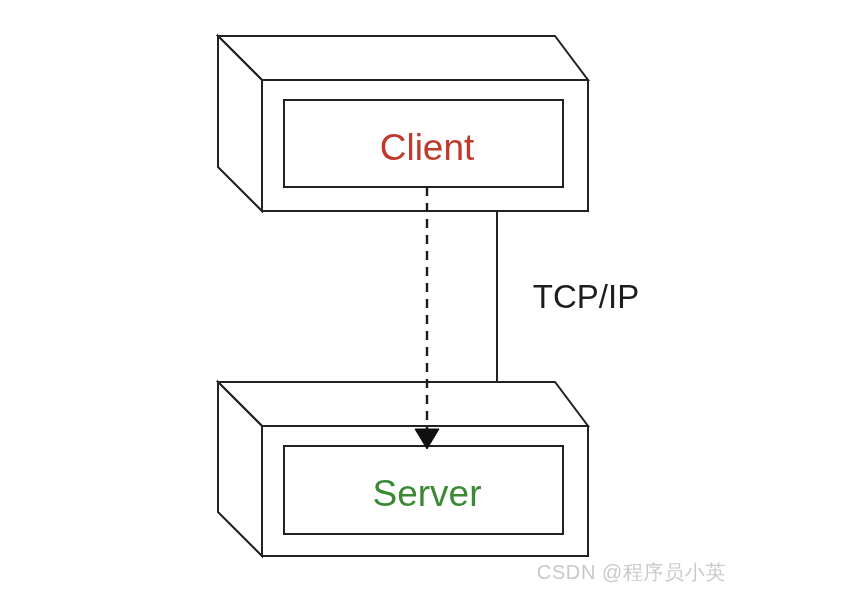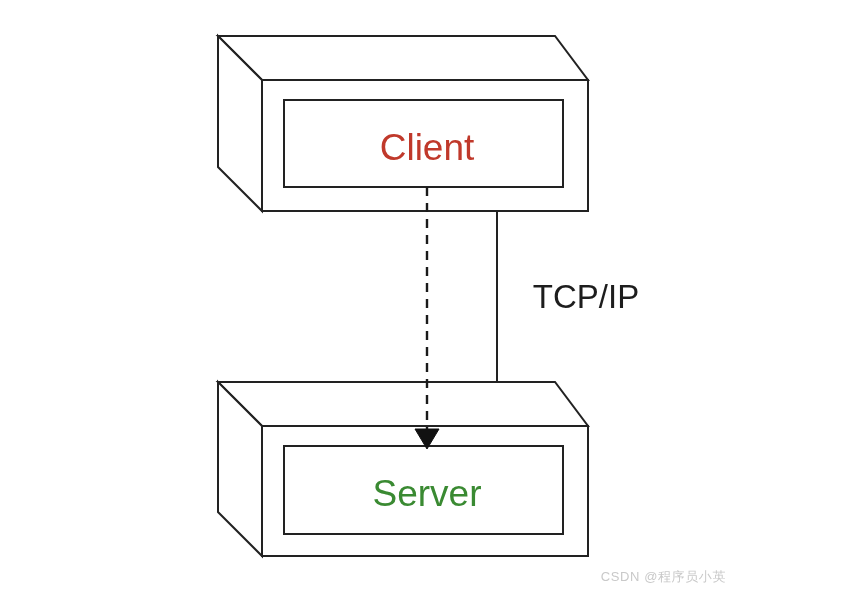--- a/index.html
+++ b/index.html
@@ -67,21 +67,21 @@
     font-weight: 400;
     fill: #1d1d1d;
     text-anchor: middle;
     dominant-baseline: middle;
   }
   .watermark {
     position: absolute;
     right: 16px;
     bottom: 10px;
     font-family: "Liberation Sans", sans-serif;
-    font-size: 13px;
+    font-size: 20px;
     color: #c9c9c9;
     letter-spacing: 0.6px;
     white-space: nowrap;
     user-select: none;
   }
 </style>
 </head>
 <body>
 
 <div id="canvas">

